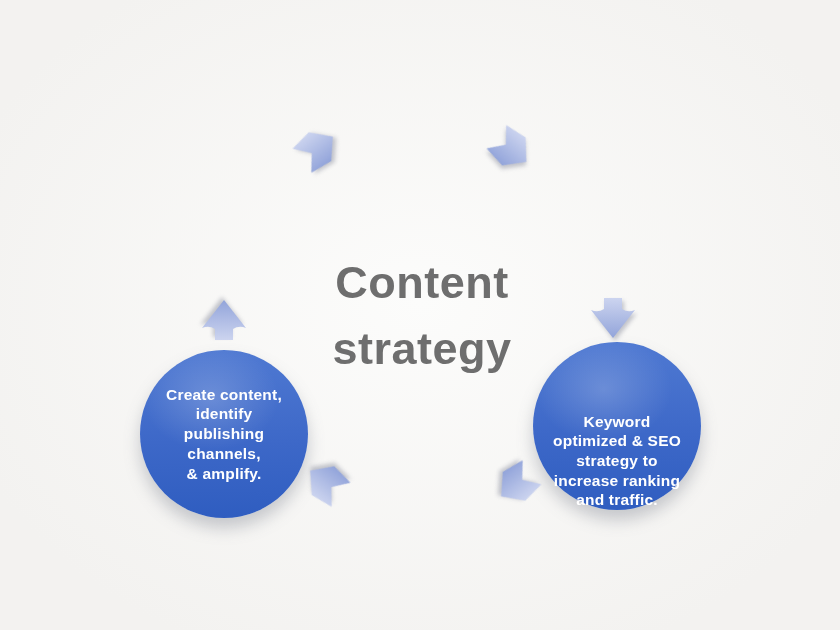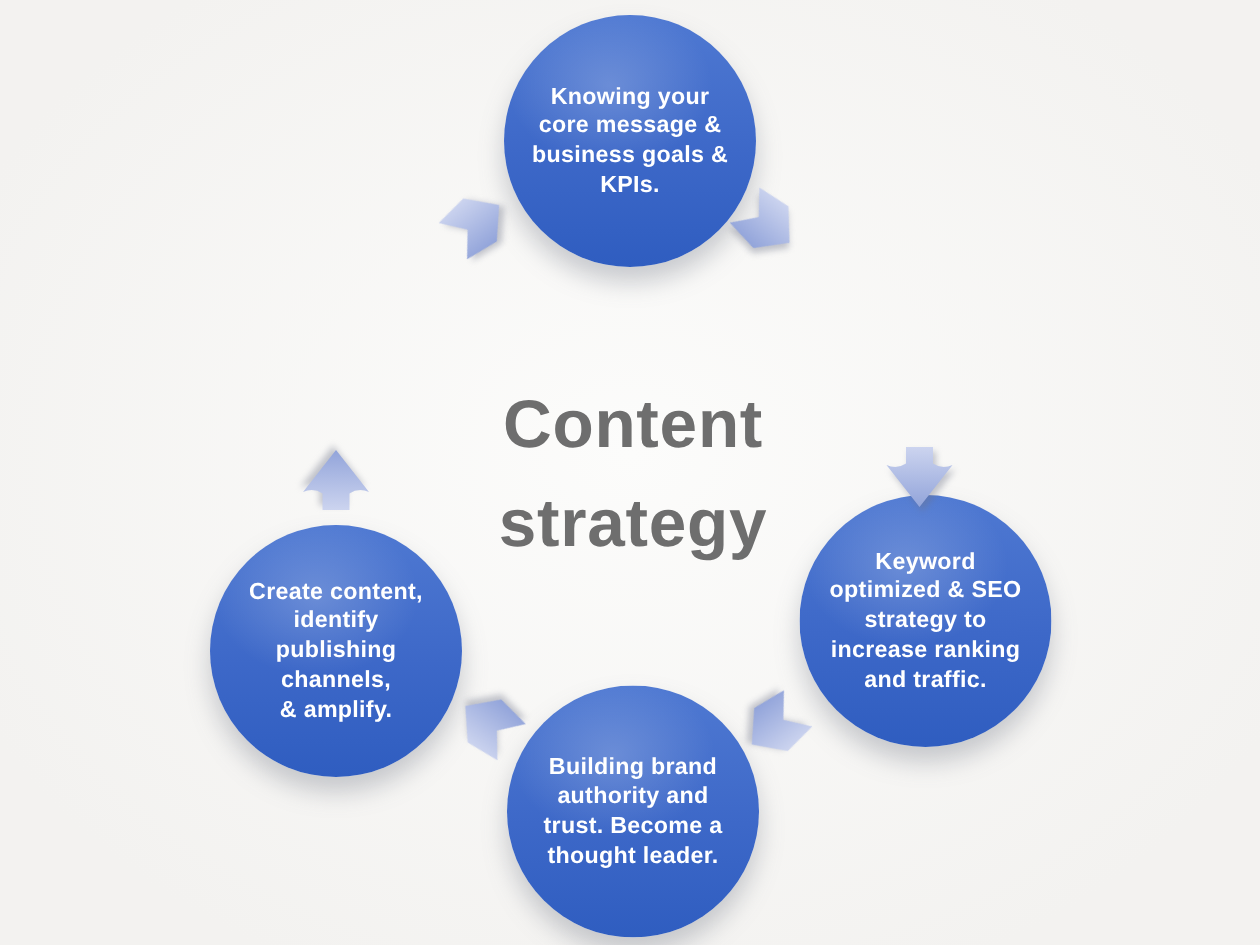--- a/index.html
+++ b/index.html
@@ -21,21 +21,21 @@
       linear-gradient(180deg, var(--circle-top) 0%, var(--circle-mid) 55%, var(--circle-bottom) 100%);
     box-shadow: 0 10px 16px rgba(110,115,130,0.35);
     display:flex; align-items:center; justify-content:center; text-align:center;
   }
   .circle .label{
     color:var(--circle-text); font-size:15.5px; line-height:1.27; font-weight:600;
     white-space:pre-line; letter-spacing:0.2px; padding:0 6px;
   }
   .c-knowing    { left:336px; top:10px;  }
   .c-identifying{ left:532px; top:119px; }
-  .c-keyword    { left:533px; top:330px; }
+  .c-keyword    { left:533px; top:342px;align-items:flex-end; }
   .c-building   { left:338px; top:457px; }
   .c-create     { left:140px; top:350px; }
   .c-measuring  { left:140px; top:119px; }
 
   .title{
     position:absolute; left:272px; top:250px; width:300px; text-align:center;
     font-size:45px; line-height:66px; font-weight:bold; color:var(--title);
     white-space:pre-line; letter-spacing:0.5px;
   }
   .arrow{
@@ -62,38 +62,26 @@
     <path id="chevArrow" d="M2,4 L26,1 L43,20 L26,39 L2,36 L15,20 Z"></path>
     <path id="blockArrow" d="M16,1 H34 V12 Q40,16 47,13 L25,41 L3,13 Q10,16 16,12 Z"></path>
   </defs>
 </svg>
 
 <div class="stage">
 
   <div class="title">Content
 strategy</div>
 
-  <div class="circle c-knowing">
-    <div class="label">Knowing your
-core message &amp;
-business goals &amp;
-KPIs.</div>
-  </div>
   <div class="circle c-keyword">
     <div class="label">Keyword
 optimized &amp; SEO
 strategy to
 increase ranking
 and traffic.</div>
-  </div>
-  <div class="circle c-building">
-    <div class="label">Building brand
-authority and
-trust. Become a
-thought leader.</div>
   </div>
   <div class="circle c-create">
     <div class="label">Create content,
 identify
 publishing
 channels,
 &amp; amplify.</div>
   </div>
 
   <div class="arrow a-tl-t">

